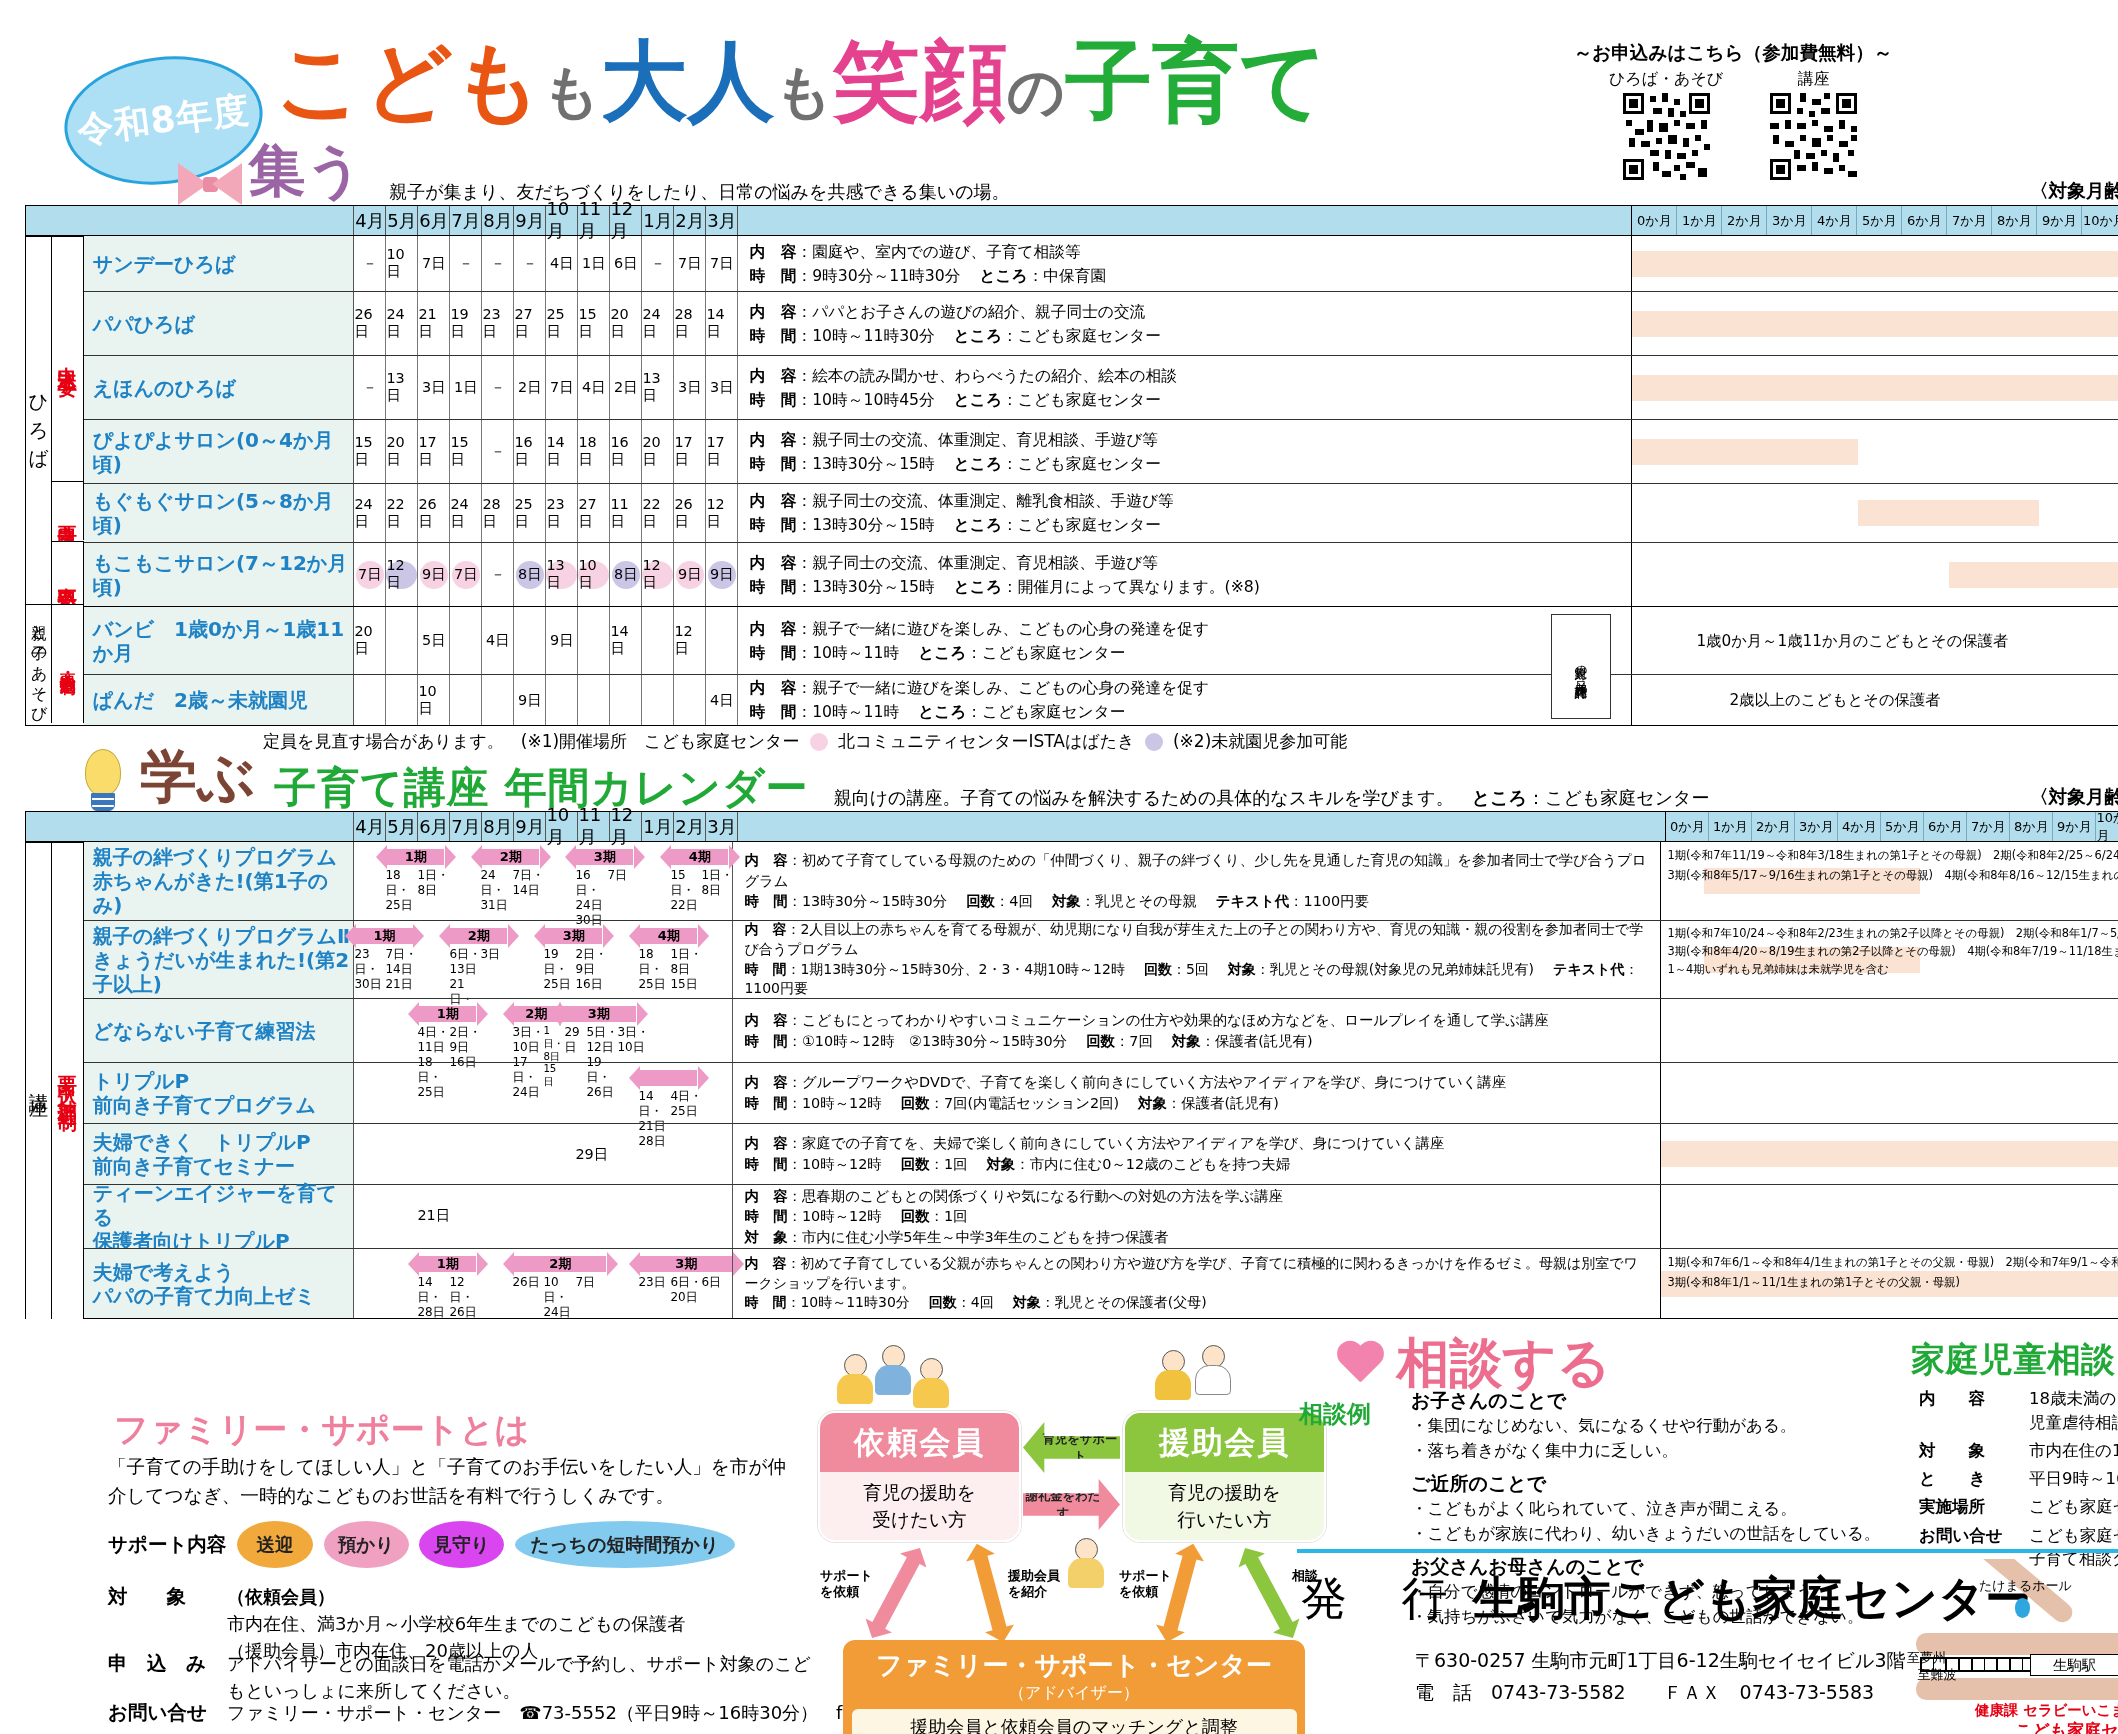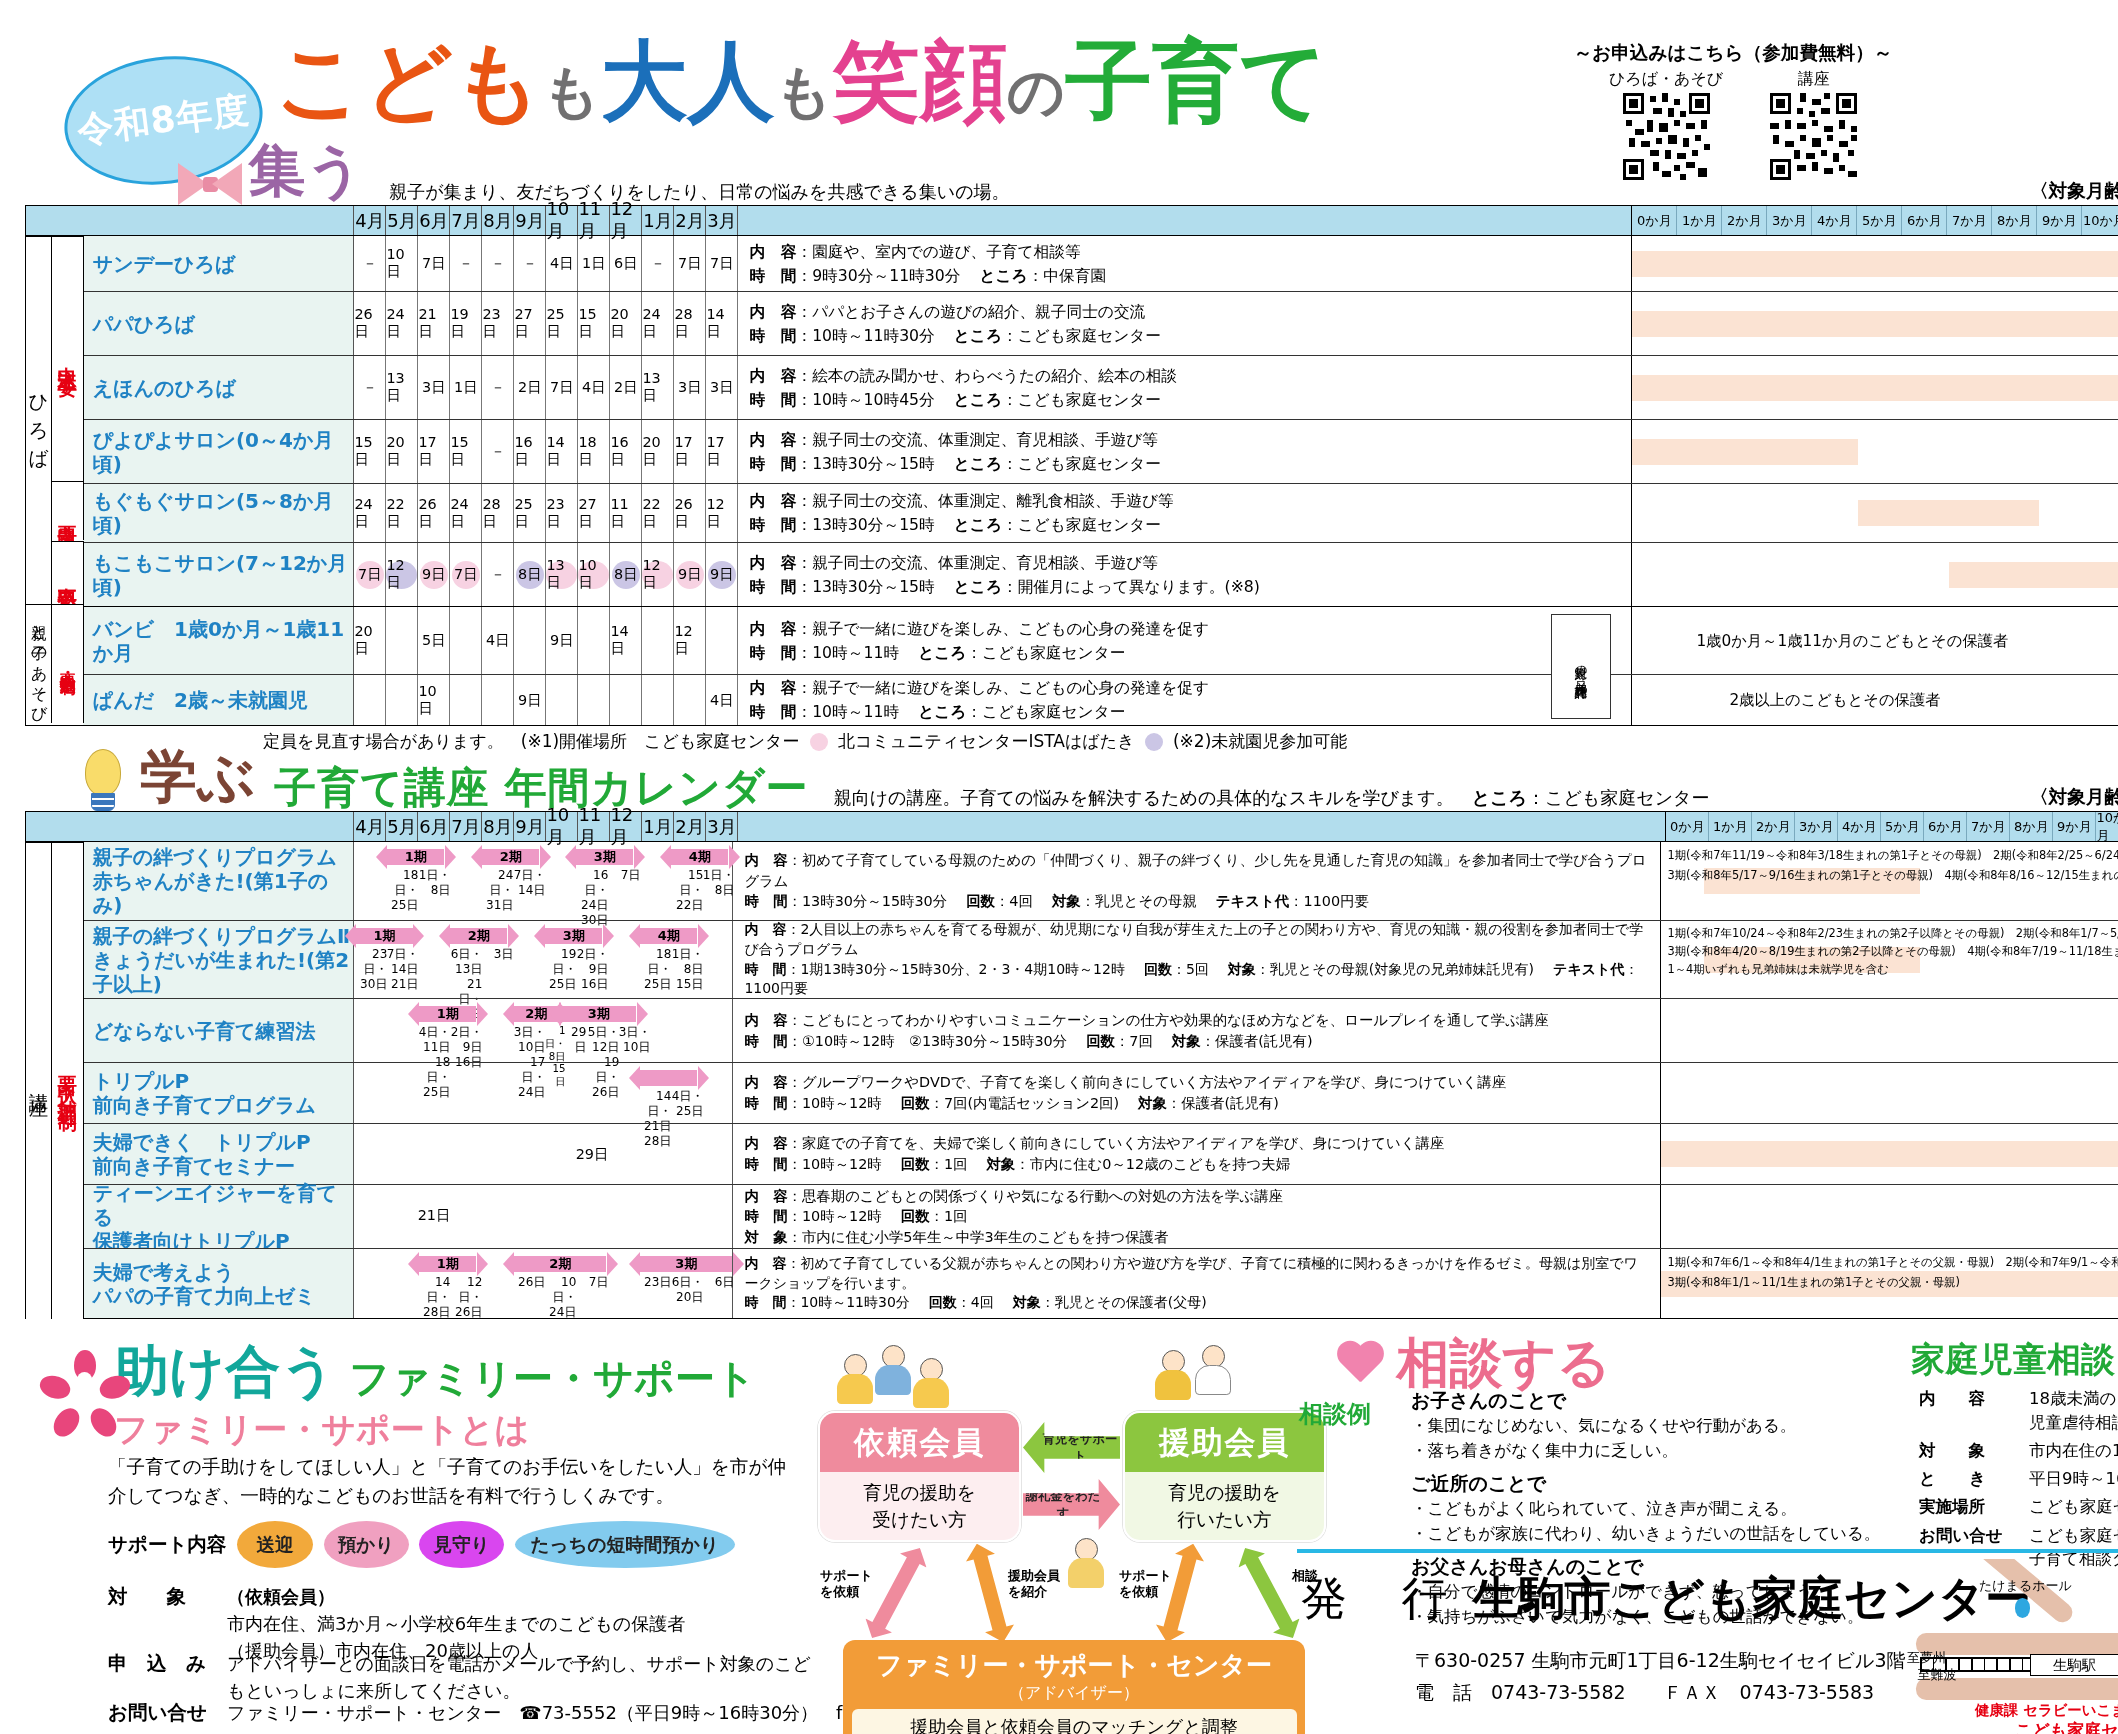--- a/index.html
+++ b/index.html
@@ -45,21 +45,21 @@
   .bar{position:absolute;top:50%;transform:translateY(-50%);height:26px;background:#fbe3d3}
   .agtext{position:absolute;font-size:15.3px;top:50%;transform:translateY(-50%);white-space:nowrap}
   .sibbox{position:absolute;left:1525px;top:408px;width:60px;height:105px;border:0.8px solid #333;writing-mode:vertical-rl;display:flex;align-items:center;justify-content:center;font-size:12.7px;line-height:1.35;z-index:4;background:#fff}
   .fnote{font-size:17px;display:flex;align-items:center}
   .fdot{display:inline-block;width:18px;height:18px;border-radius:50%;margin:0 10.2px}
   
   .mo{width:379px;flex-shrink:0;position:relative;border-right:0.4px solid #555;background-image:linear-gradient(90deg,#999 0.4px,transparent 0.4px);background-size:32px 100%}
   .parrow{position:absolute;top:6.8px;height:16px;background:#ee9ac6;display:flex;align-items:center;justify-content:center;font-size:13px;font-weight:bold;z-index:1}
   .parrow::before{content:"";position:absolute;left:-11.4px;top:-3.8px;border-top:12px solid transparent;border-bottom:12px solid transparent;border-right:11.4px solid #ee9ac6}
   .parrow::after{content:"";position:absolute;right:-11.4px;top:-3.8px;border-top:12px solid transparent;border-bottom:12px solid transparent;border-left:11.4px solid #ee9ac6}
-  .pdt{position:absolute;font-size:12px;line-height:1.25;text-align:right;white-space:pre-line;width:33px;top:26px}
+  .pdt{position:absolute;font-size:12px;line-height:1.25;text-align:left;white-space:pre-line;width:33px;top:26px}
   .t2note{position:absolute;z-index:2;font-size:11.4px;line-height:1.7;padding:4.2px 6px;white-space:pre-line}
   
   .fs-sub{color:#ef7f9c;font-weight:bold;font-size:34px}
   .fs-par{font-size:18.6px;line-height:1.55}
   .fs-lbl{font-weight:bold;font-size:19.5px;flex-shrink:0}
   .fs-tx{font-size:18px;line-height:1.5}
   .ell{display:flex;align-items:center;justify-content:center;border-radius:50%;height:47px;font-weight:bold;font-size:18.6px;color:#222}
   .flw{position:relative;width:59px;height:59px;flex-shrink:0}
   .petal{position:absolute;left:18.6px;top:18px;width:22px;height:30.5px;background:#e8467c;border-radius:50%;transform-origin:50% 95%}
   .flw .cen{position:absolute;left:22px;top:22px;width:15.3px;height:15.3px;border-radius:50%;background:#fff;z-index:2}
@@ -675,32 +675,20 @@
         <div><span class="bl">時　間</span><span>：10時～11時30分</span><span class="bl spl">回数</span><span>：4回</span><span class="bl spl">対象</span><span>：乳児とその保護者(父母)</span></div>
       </div>
       <div class="ag" style="background-size:43px 100%">
         <div class="bar" style="left:0;width:562px"></div>
         <div class="t2note">1期(令和7年6/1～令和8年4/1生まれの第1子とその父親・母親)　2期(令和7年9/1～令和8年7/1生まれの第1子とその父親・母親)
 3期(令和8年1/1～11/1生まれの第1子とその父親・母親)</div>
       </div>
     </div>
   </div>
 
-  <div class="abs" style="left:55px;top:1335px;display:flex;align-items:flex-end">
-    <div class="flw">
-      <span class="petal" style="transform:rotate(0deg) translateY(-18px)"></span>
-        <span class="petal" style="transform:rotate(72deg) translateY(-18px)"></span>
-        <span class="petal" style="transform:rotate(144deg) translateY(-18px)"></span>
-        <span class="petal" style="transform:rotate(216deg) translateY(-18px)"></span>
-        <span class="petal" style="transform:rotate(288deg) translateY(-18px)"></span>
-        <span class="cen"></span>
-    </div>
-    <span class="tag-tasukeau">助け合う</span>
-    <span style="color:#21a937;font-weight:bold;font-size:40px;margin-left:12.7px;padding-bottom:3.4px">ファミリー・サポート</span>
-  </div>
   <div class="abs fs-sub" style="left:114px;top:1407px">ファミリー・サポートとは</div>
   <div class="abs fs-par" style="left:108px;top:1453px;width:695px">「子育ての手助けをしてほしい人」と「子育てのお手伝いをしたい人」を市が仲介してつなぎ、一時的なこどものお世話を有料で行うしくみです。</div>
   <div class="abs" style="left:108px;top:1521px;display:flex;align-items:center;gap:10.6px">
     <span class="fs-lbl">サポート内容</span>
     <span class="ell" style="background:#f2a93b;width:76px">送迎</span>
     <span class="ell" style="background:#f0a0c0;width:85px">預かり</span>
     <span class="ell" style="background:#d946ef;width:85px">見守り</span>
     <span class="ell" style="background:#82cbee;width:220px">たっちの短時間預かり</span>
   </div>
   <div class="abs" style="left:108px;top:1583px;display:flex">

